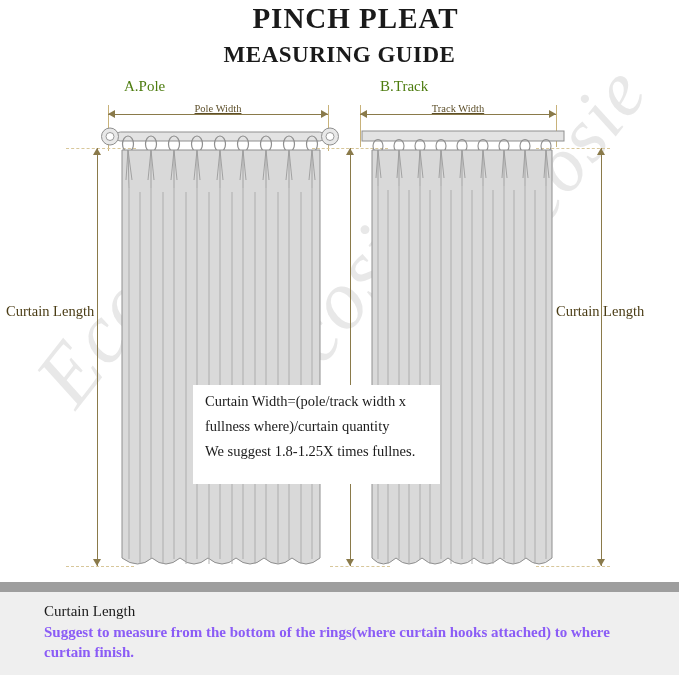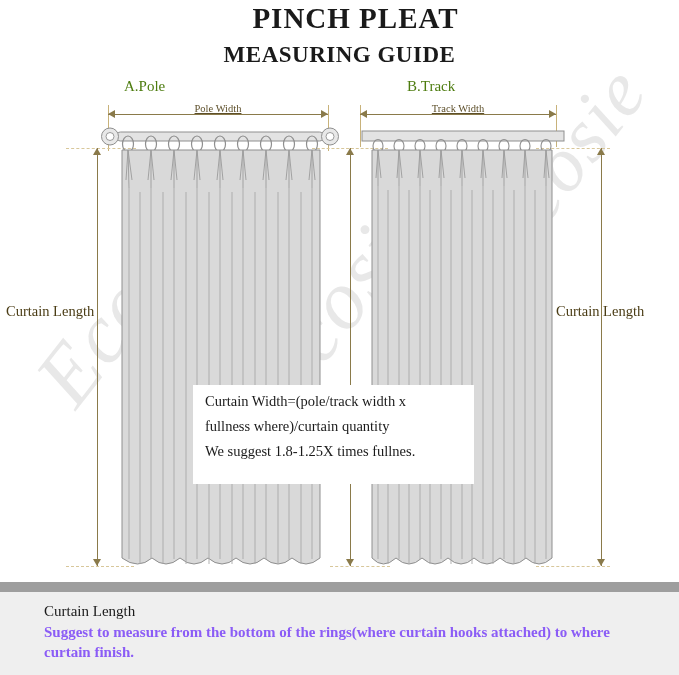--- a/index.html
+++ b/index.html
@@ -44,21 +44,21 @@
   }
 
   
   .panel-caption {
     position: absolute;
     font-size: 15px;
     color: #4d7c0f;
     white-space: nowrap;
   }
   #cap-a { left: 124px; top: 78px; }
-  #cap-b { left: 380px; top: 78px; margin-left: 27px; }
+  #cap-b { left: 380px; top: 78px; }
 
   
   .dim-wrap {
     position: absolute;
     height: 18px;
   }
   .dim-line {
     position: absolute;
     left: 0;
     top: 9px;
@@ -135,21 +135,21 @@
   }
 
   
   .curtain-svg { position: absolute; }
 
   
   .formula {
     position: absolute;
     left: 193px;
     top: 385px;
-    width: 281px;
+    width: 247px;
     height: 99px;
     background: #ffffff;
     border: 0;
     padding: 8px 12px 0 12px;
     box-sizing: border-box;
   }
   .formula p {
     margin: 0 0 8px 0;
     font-size: 14.5px;
     line-height: 1.18;

